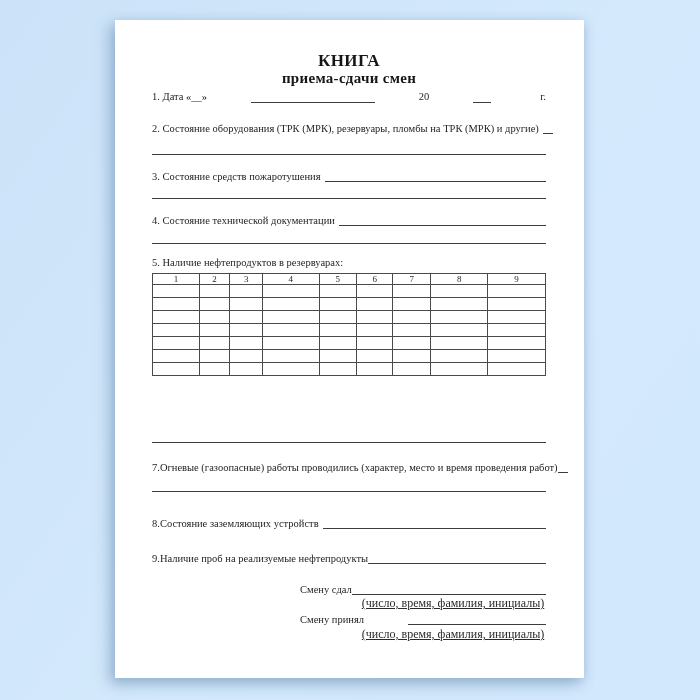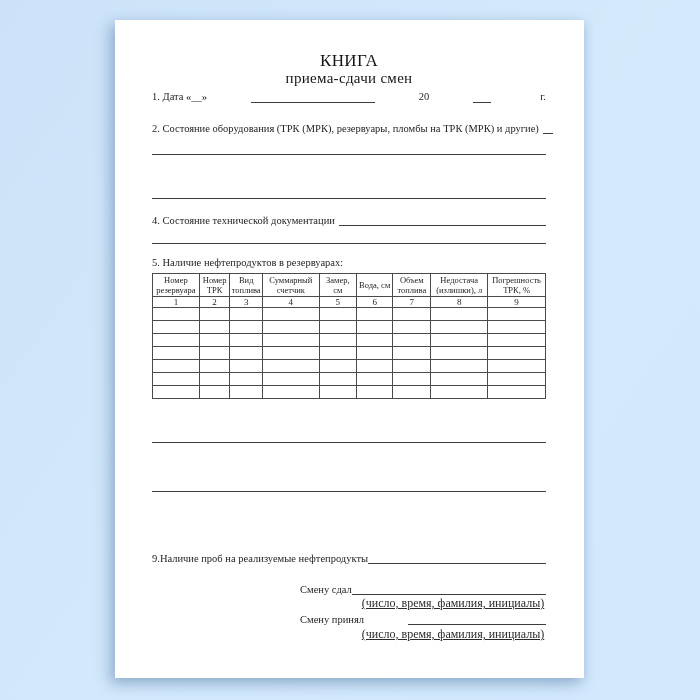--- a/index.html
+++ b/index.html
@@ -12,21 +12,21 @@
   .paper {
     position:absolute; left:115px; top:20px; width:469px; height:658px;
     background:#ffffff;
     box-shadow:-6px 6px 14px rgba(105,140,178,.45), 0 3px 10px rgba(105,140,178,.35);
   }
   .content {
     position:absolute; left:37px; top:0; width:394px; height:100%;
     color:#1e1e1e; font-size:10.5px;
   }
   .abs { position:absolute; left:0; right:0; }
-  .title-block { text-align:center; font-weight:normal; color:#161616; }
+  .title-block { text-align:center; font-weight:bold; color:#161616; }
   .title-line2 { font-size:15px; letter-spacing:.3px; line-height:17px; }
   .item-row { display:flex; align-items:flex-end; line-height:13px; white-space:nowrap; }
   .item-row .txt { flex:0 0 auto; }
   .fill { flex:1 1 auto; border-bottom:1px solid #3d3d3d; margin:0 0 1px 0; min-width:10px; }
   .fill.gap { margin-left:4px; }
   .u { display:inline-block; border-bottom:1px solid #3d3d3d; height:11px; }
   .rule { border-bottom:1px solid #3d3d3d; height:1px; }
   table.res { border-collapse:collapse; width:100%; table-layout:fixed; }
   table.res th, table.res td {
     border:1px solid #4a4a4a; text-align:center; vertical-align:middle;
@@ -57,20 +57,24 @@
         <span class="u" style="width:24px;"></span>
         <span class="txt" style="margin-left:5px;">г.</span>
     </div>
 
     <div class="abs item-row" style="top:102px;">
       <span class="txt">2. Состояние оборудования (ТРК (МРК), резервуары, пломбы на ТРК (МРК) и другие)</span>
         <span class="fill gap"></span>
     </div>
     <div class="abs rule" style="top:134px;"></div>
 
+    <div class="abs item-row" style="top:150px;">
+      <span class="txt">3. Состояние средств пожаротушения</span>
+        <span class="fill gap"></span>
+    </div>
     <div class="abs rule" style="top:178px;"></div>
 
     <div class="abs item-row" style="top:194px;">
       <span class="txt">4. Состояние технической документации</span>
         <span class="fill gap"></span>
     </div>
     <div class="abs rule" style="top:223px;"></div>
 
     <div class="abs" style="top:237px;">
       <span>5. Наличие нефтепродуктов в резервуарах:</span>
@@ -83,31 +87,20 @@
             <col style="width:7.8%">
             <col style="width:8.3%">
           <col style="width:14.4%">
             <col style="width:9.5%">
             <col style="width:9.3%">
           <col style="width:9.6%">
             <col style="width:14.5%">
             <col style="width:14.7%">
         </colgroup>
         <thead>
-          <tr>
-            <th>Номер резервуара</th>
-            <th>Номер ТРК</th>
-            <th>Вид топлива</th>
-            <th>Суммарный счетчик</th>
-            <th>Замер, см</th>
-            <th>Вода, см</th>
-            <th>Объем топлива</th>
-            <th>Недостача (излишки), л</th>
-            <th>Погрешность ТРК, %</th>
-          </tr>
           <tr class="numrow">
             <td>1</td>
             <td>2</td>
             <td>3</td>
             <td>4</td>
             <td>5</td>
             <td>6</td>
             <td>7</td>
             <td>8</td>
             <td>9</td>
@@ -190,22 +183,30 @@
               <td></td>
               <td></td>
               <td></td>
             </tr>
           </tbody>
       </table>
     </div>
 
     <div class="abs rule" style="top:422px;"></div>
 
+    <div class="abs item-row" style="top:441px;">
+      <span class="txt">7.Огневые (газоопасные) работы проводились (характер, место и время проведения работ)</span>
+        <span class="fill"></span>
+    </div>
     <div class="abs rule" style="top:471px;"></div>
 
+    <div class="abs item-row" style="top:497px;">
+      <span class="txt">8.Состояние заземляющих устройств</span>
+        <span class="fill gap"></span>
+    </div>
 
     <div class="abs item-row" style="top:532px;">
       <span class="txt">9.Наличие проб на реализуемые нефтепродукты</span>
         <span class="fill"></span>
     </div>
 
     <div class="sig-row" style="top:563px;">
       <span class="txt">Смену сдал</span>
         <span class="fill"></span>
     </div>

